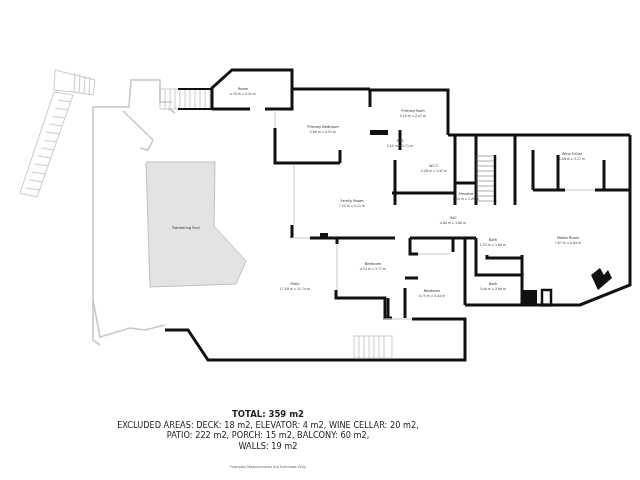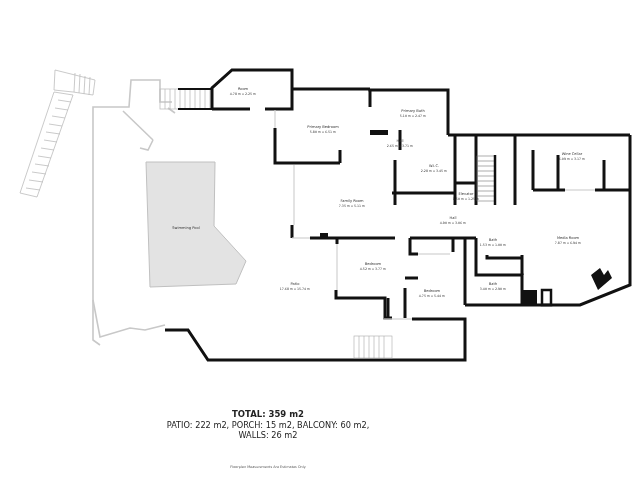--- a/index.html
+++ b/index.html
@@ -187,16 +187,17 @@
       <text x="432" y="292" class="lbl lbl-name">Bedroom</text>
       <text x="432" y="296.5" class="lbl lbl-dim">4.75 m x 5.44 m</text>
       <text x="295" y="285" class="lbl lbl-name">Patio</text>
       <text x="295" y="289.5" class="lbl lbl-dim">17.68 m x 15.74 m</text>
       <text x="186" y="229" class="lbl lbl-name">Swimming Pool</text>
     </g>
 </svg>
 
 <div class="summary total">TOTAL: 359 m2</div>
 <div class="summary line l1">
+  <div>EXCLUDED AREAS: DECK: 18 m2, ELEVATOR: 4 m2, WINE CELLAR: 20 m2,</div>
   <div>PATIO: 222 m2, PORCH: 15 m2, BALCONY: 60 m2,</div>
-  <div>WALLS: 26 m2</div>
+  <div>WALLS: 19 m2</div>
 </div>
 <div class="summary disclaimer">Floorplan Measurements Are Estimates Only</div>
 
 </body></html>

